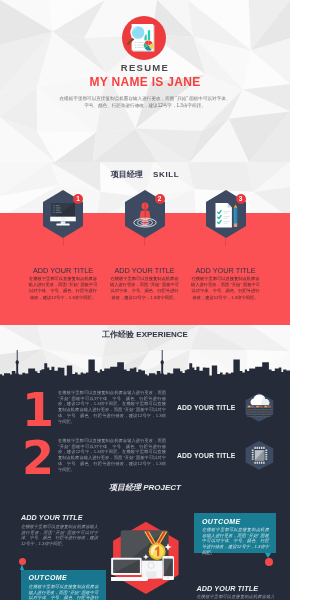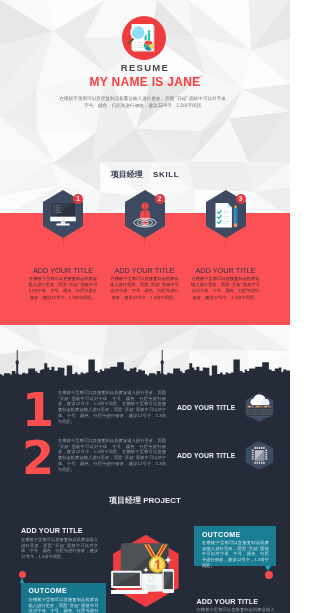--- a/index.html
+++ b/index.html
@@ -3,21 +3,21 @@
 <meta charset="utf-8">
 <style>
 html,body{margin:0;padding:0;}
 body{width:290px;height:613px;overflow:hidden;
   font-family:"Liberation Sans","DejaVu Sans",sans-serif;background:#fff;}
 .deck{position:relative;width:290px;height:613px;}
 .slide{position:absolute;left:0;width:290px;overflow:hidden;}
 #s1{top:0;height:162px;background:#fafafa;}
 #s2{top:162px;height:163px;background:#fafafa;}
 #s3{top:325px;height:164px;background:#fafafa;}
-#s4{top:489px;height:124px;background:#262b3a;}
+#s4{top:476px;height:124px;background:#262b3a;font-style:italic;}
 .polysvg{position:absolute;left:0;top:0;}
 
 .cover-icon{position:absolute;left:122px;top:16px;width:44px;height:44px;}
 .cover-sub{position:absolute;left:0;right:0;top:62px;text-align:center;
   font-size:9.5px;font-weight:bold;letter-spacing:1.3px;color:#4a4a4a;}
 .cover-title{position:absolute;left:0;right:0;top:75px;text-align:center;
   font-size:12px;font-weight:bold;letter-spacing:.3px;color:#f8403f;}
 .cover-body{position:absolute;left:0;right:0;top:95px;text-align:center;
   font-size:4.6px;line-height:7px;color:#707070;}
 
@@ -298,20 +298,21 @@
         <g>
           <path d="M0,28.0 L0.0,24.2 L2.2,24.2 L2.2,25.4 L4.0,25.4 L4.0,23.3 L6.3,23.3 L6.3,23.3 L10.2,23.3 L10.2,24.6 L11.8,24.6 L11.8,21.0 L15.4,21.0 L15.4,23.6 L18.8,23.6 L18.8,24.6 L22.3,24.6 L22.3,22.8 L25.0,22.8 L25.0,23.4 L28.2,23.4 L28.2,18.6 L31.6,18.6 L31.6,18.6 L35.1,18.6 L35.1,21.2 L37.4,21.2 L37.4,23.0 L39.8,23.0 L39.8,20.2 L41.6,20.2 L41.6,19.3 L44.3,19.3 L44.3,13.2 L47.2,13.2 L47.2,17.4 L49.4,17.4 L49.4,20.0 L51.4,20.0 L51.4,16.8 L54.4,16.8 L54.4,20.8 L57.8,20.8 L57.8,17.4 L60.6,17.4 L60.6,17.8 L64.4,17.8 L64.4,25.6 L66.8,25.6 L66.8,15.5 L69.6,15.5 L69.6,15.5 L72.2,15.5 L72.2,24.0 L75.0,24.0 L75.0,22.6 L77.6,22.6 L77.6,24.4 L80.6,24.4 L80.6,22.6 L83.2,22.6 L83.2,23.6 L86.0,23.6 L86.0,22.4 L88.4,22.4 L88.4,9.6 L91.6,9.6 L91.6,9.6 L94.8,9.6 L94.8,21.0 L97.4,21.0 L97.4,22.4 L99.8,22.4 L99.8,19.6 L102.0,19.6 L102.0,21.0 L104.2,21.0 L104.2,18.4 L107.0,18.4 L107.0,18.4 L110.2,18.4 L110.2,16.8 L113.6,16.8 L113.6,16.8 L117.2,16.8 L117.2,12.2 L120.4,12.2 L120.4,12.2 L123.9,12.2 L123.9,19.6 L126.6,19.6 L126.6,21.0 L129.8,21.0 L129.8,18.6 L133.8,18.6 L133.8,17.6 L136.4,17.6 L136.4,22.0 L138.2,22.0 L138.2,19.6 L141.4,19.6 L141.4,20.6 L145.0,20.6 L145,28.0 Z" fill="#262b3a"></path>
           <path d="M16.75,10.0 L16.75,0 L17.65,0 L17.65,10.0 L18.8,11.6 L18.8,12.9 L18.15,14.4 L18.15,28.0 L16.25,28.0 L16.25,14.4 L15.6,12.9 L15.6,11.6 Z" fill="#262b3a"></path>
         </g>
         <g transform="translate(145 0)">
           <path d="M0,28.0 L0.0,24.2 L2.2,24.2 L2.2,25.4 L4.0,25.4 L4.0,23.3 L6.3,23.3 L6.3,23.3 L10.2,23.3 L10.2,24.6 L11.8,24.6 L11.8,21.0 L15.4,21.0 L15.4,23.6 L18.8,23.6 L18.8,24.6 L22.3,24.6 L22.3,22.8 L25.0,22.8 L25.0,23.4 L28.2,23.4 L28.2,18.6 L31.6,18.6 L31.6,18.6 L35.1,18.6 L35.1,21.2 L37.4,21.2 L37.4,23.0 L39.8,23.0 L39.8,20.2 L41.6,20.2 L41.6,19.3 L44.3,19.3 L44.3,13.2 L47.2,13.2 L47.2,17.4 L49.4,17.4 L49.4,20.0 L51.4,20.0 L51.4,16.8 L54.4,16.8 L54.4,20.8 L57.8,20.8 L57.8,17.4 L60.6,17.4 L60.6,17.8 L64.4,17.8 L64.4,25.6 L66.8,25.6 L66.8,15.5 L69.6,15.5 L69.6,15.5 L72.2,15.5 L72.2,24.0 L75.0,24.0 L75.0,22.6 L77.6,22.6 L77.6,24.4 L80.6,24.4 L80.6,22.6 L83.2,22.6 L83.2,23.6 L86.0,23.6 L86.0,22.4 L88.4,22.4 L88.4,9.6 L91.6,9.6 L91.6,9.6 L94.8,9.6 L94.8,21.0 L97.4,21.0 L97.4,22.4 L99.8,22.4 L99.8,19.6 L102.0,19.6 L102.0,21.0 L104.2,21.0 L104.2,18.4 L107.0,18.4 L107.0,18.4 L110.2,18.4 L110.2,16.8 L113.6,16.8 L113.6,16.8 L117.2,16.8 L117.2,12.2 L120.4,12.2 L120.4,12.2 L123.9,12.2 L123.9,19.6 L126.6,19.6 L126.6,21.0 L129.8,21.0 L129.8,18.6 L133.8,18.6 L133.8,17.6 L136.4,17.6 L136.4,22.0 L138.2,22.0 L138.2,19.6 L141.4,19.6 L141.4,20.6 L145.0,20.6 L145,28.0 Z" fill="#262b3a"></path>
           <path d="M16.75,10.0 L16.75,0 L17.65,0 L17.65,10.0 L18.8,11.6 L18.8,12.9 L18.15,14.4 L18.15,28.0 L16.25,28.0 L16.25,14.4 L15.6,12.9 L15.6,11.6 Z" fill="#262b3a"></path>
         </g>
       </svg>
     <div class="s3-dark"></div>
+    <div class="s3-head"><span>工作经验</span> <span>EXPERIENCE</span></div>
     <div class="exprow" style="top:64px">
       <div class="expnum">1</div>
       <div class="expbody">在模板字里都可以直接复制点机覆容输入进行更改，而图 “开始” 面板中可以对字体、字号、颜色、行距等进行修改，建议12号字，1.3倍字间距。在模板字里都可以直接复制点机覆容输入进行更改，而图 “开始” 面板中可以对字体、字号、颜色、行距等进行修改，建议12号字，1.3倍字间距。</div>
       <div class="explabel">ADD YOUR TITLE</div>
       <svg class="exphex" viewBox="0 0 30 33">
           <g>
           <path d="M15,1.9 L29.2,9.2 L29.2,23.4 L15,30.7 L1.6,23.4 L1.6,9.2 Z" fill="#3e4c63"></path>
           <g>
             <rect x="3.1" y="14.1" width="7.4" height="11.5" fill="#5c646f"></rect>
             <rect x="11.4" y="14.1" width="7.4" height="11.5" fill="#5c646f"></rect>

